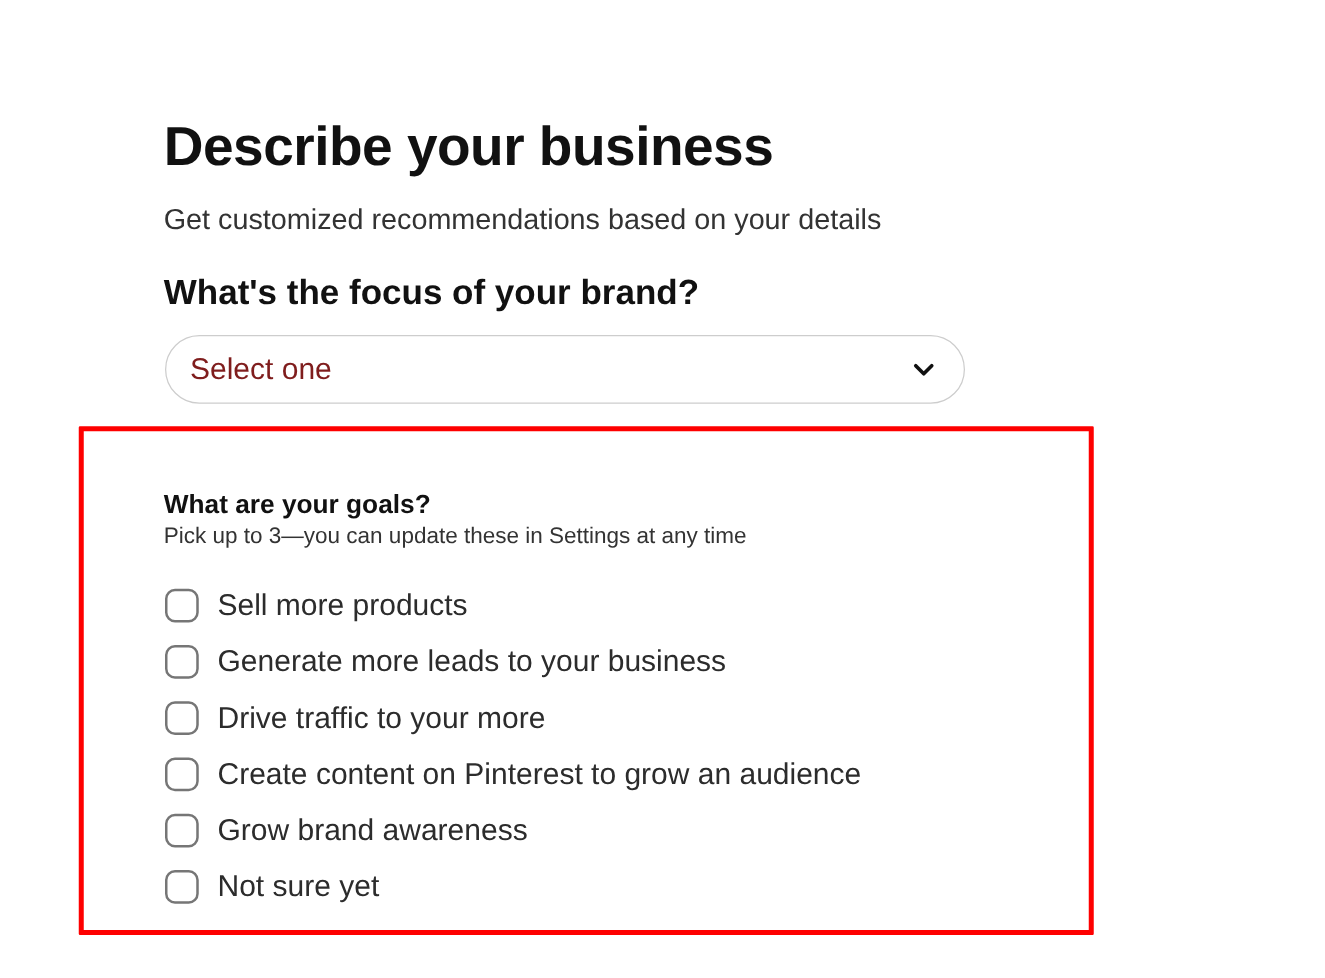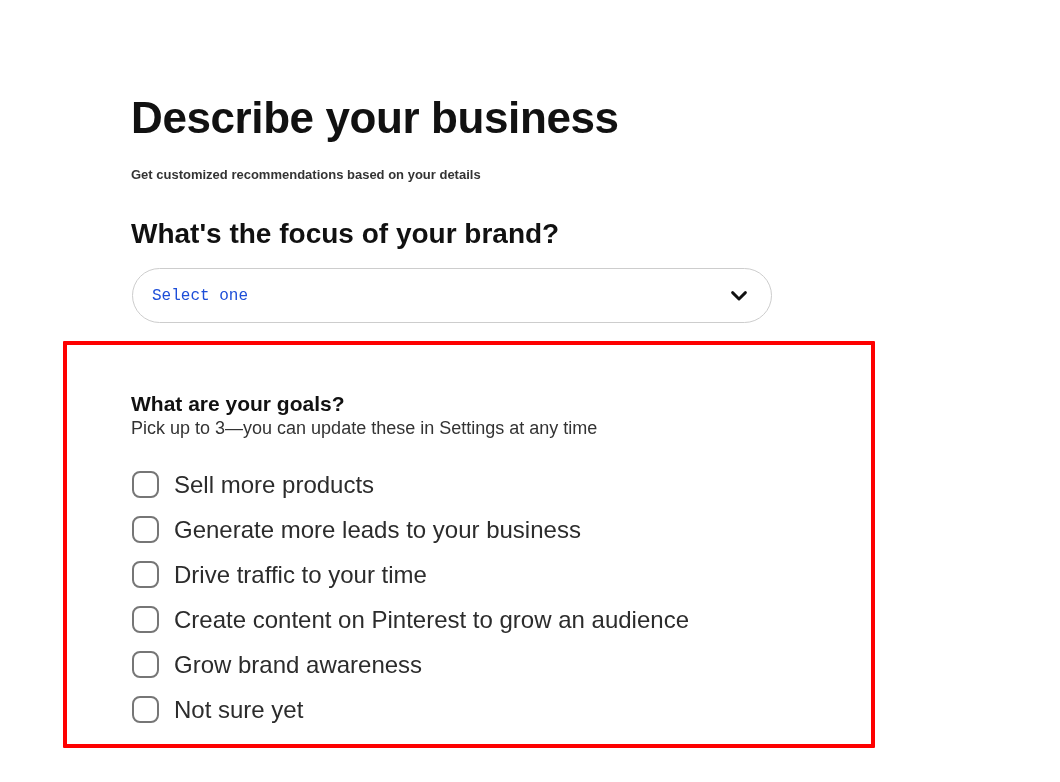--- a/index.html
+++ b/index.html
@@ -34,22 +34,22 @@
     font-weight: 700;
     letter-spacing: -0.4px;
     color: #111111;
     line-height: 54px;
     white-space: nowrap;
   }
   .page-subtitle {
     position: absolute;
     left: 131px;
     top: 162px;
-    font-size: 13px;
-    font-weight: 700;
+    font-size: 23px;
+    font-weight: 400;
     color: #333333;
     line-height: 26px;
     white-space: nowrap;
   }
 
   
   .focus-label {
     position: absolute;
     left: 131px;
     top: 220px;
@@ -69,26 +69,25 @@
     border: 1px solid #cdcdcd;
     border-radius: 28px;
     background: #ffffff;
     display: flex;
     align-items: center;
     justify-content: space-between;
     padding: 0 22px 0 19px;
     cursor: pointer;
   }
   .select-value {
-    font-size: 16px;
-    font-weight: 400;
-    color: #1d4ed8;
+    font-size: 24px;
+    font-weight: 400;
+    color: #7f1d1d;
     line-height: 24px;
     white-space: nowrap;
-    font-family: Liberation Mono, monospace;
   }
   .chevron-icon {
     width: 20px;
     height: 20px;
     display: block;
     flex: 0 0 auto;
   }
 
   
   .annotation-box {
@@ -187,21 +186,21 @@
       <span class="goal-text">Sell more products</span>
     </div>
 
     <div class="goal-row">
       <span class="checkbox-box"></span>
       <span class="goal-text">Generate more leads to your business</span>
     </div>
 
     <div class="goal-row">
       <span class="checkbox-box"></span>
-      <span class="goal-text">Drive traffic to your time</span>
+      <span class="goal-text">Drive traffic to your more</span>
     </div>
 
     <div class="goal-row">
       <span class="checkbox-box"></span>
       <span class="goal-text">Create content on Pinterest to grow an audience</span>
     </div>
 
     <div class="goal-row">
       <span class="checkbox-box"></span>
       <span class="goal-text">Grow brand awareness</span>

